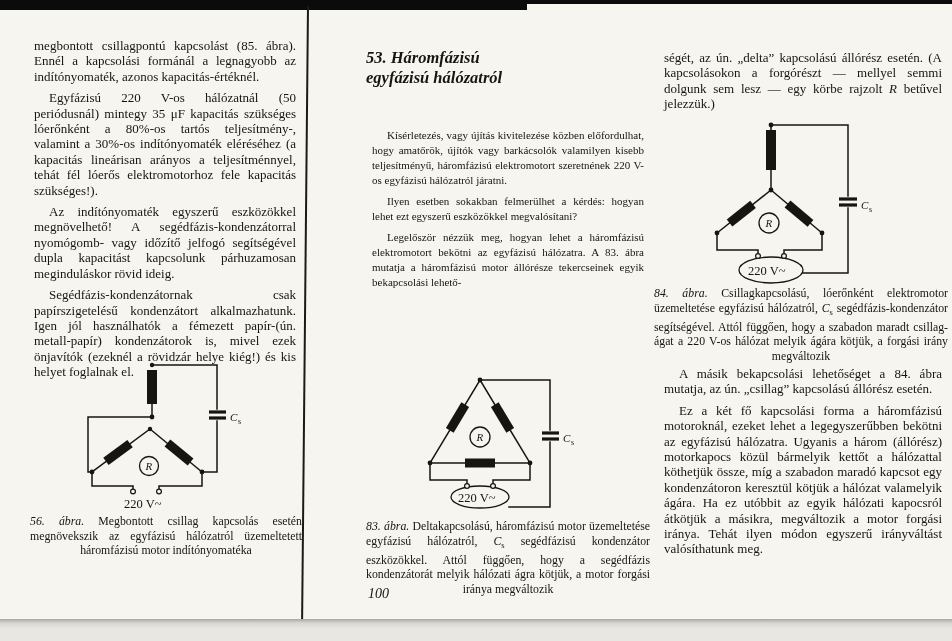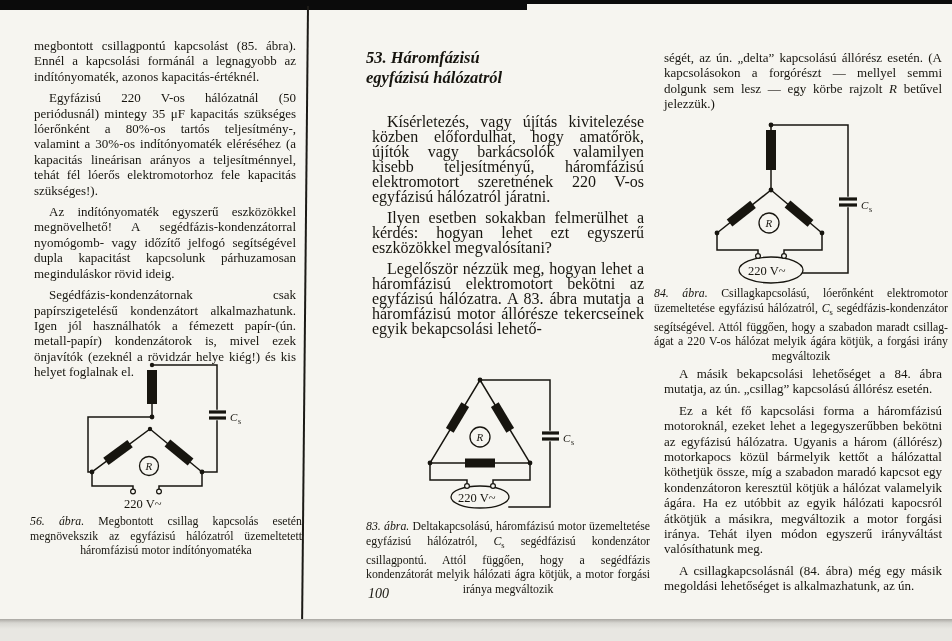--- a/index.html
+++ b/index.html
@@ -16,21 +16,21 @@
                     transform:rotate(0.55deg); transform-origin:top center; }
   .scan-bottom    { position:absolute; left:0; top:619px; width:952px; height:22px;
                     background:linear-gradient(to bottom,#a9a7a2 0,#d7d6d1 4px,#e8e7e2 10px,#e8e7e2 100%); }
   
   .col { position:absolute; text-align:justify; font-size:13px; line-height:15.4px; }
   .col p { margin:6px; }
   p.ind { text-indent:15px; }
   .left-col   { left:28px;  top:32px;  width:274px; }
   .mid-head   { position:absolute; left:366px; top:48px; width:284px; text-align:left;
                 font-weight:bold; font-style:italic; font-size:16.5px; line-height:19.5px; }
-  .mid-col    { left:366px; top:108px; width:284px; font-size:16px; line-height:15px; }
+  .mid-col    { left:366px; top:122px; width:284px; font-size:11px; line-height:15px; }
   .right-col-top    { left:658px; top:44px;  width:290px; }
   .right-col-bottom { left:658px; top:360px; width:290px; }
   .caption { position:absolute; font-size:11.8px; line-height:14.6px;
              text-align:justify; text-align-last:center; }
   .fig-num { font-style:italic; }
   .cap-c   { font-style:italic; }
   .caption sub { font-size:8.5px; }
   .cap-85 { left:30px;  top:514px; width:272px; }
   .cap-83 { left:366px; top:519px; width:284px; }
   .cap-84 { left:654px; top:286px; width:294px; }
@@ -161,21 +161,21 @@
       <ellipse class="rcirc" cx="75" cy="123" rx="29" ry="11"></ellipse>
       <circle class="term" cx="62" cy="112" r="2.4"></circle>
       <circle class="term" cx="88" cy="112" r="2.4"></circle>
       <text class="vtext" x="53" y="127.5">220 V~</text>
     </g>
   </svg>
 </div>
 
 <div class="caption cap-83">
   <span class="fig-num">83. ábra.</span>
-  <span>Deltakapcsolású, háromfázisú motor üzemeltetése egyfázisú hálózatról, </span><span class="cap-c">C</span><sub>s</sub><span> segédfázisú kondenzátor csillagpontú. Attól függően, hogy a segédfázis kondenzátorát melyik hálózati ágra kötjük, a motor forgási iránya megváltozik</span>
+  <span>Deltakapcsolású, háromfázisú motor üzemeltetése egyfázisú hálózatról, </span><span class="cap-c">C</span><sub>s</sub><span> segédfázisú kondenzátor eszközökkel. Attól függően, hogy a segédfázis kondenzátorát melyik hálózati ágra kötjük, a motor forgási iránya megváltozik</span>
 </div>
 
 <div class="page-num">100</div>
 
 <div class="col right-col-top">
   <p><span>ségét, az ún. „delta” kapcsolású állórész esetén. (A kapcsolásokon a forgórészt — mellyel semmi dolgunk sem lesz — egy körbe rajzolt </span><span class="em-r">R</span><span> betűvel jelezzük.)</span></p>
 </div>
 
 <div class="fig fig-84">
   <svg width="190" height="170" viewBox="0 0 190 170">
@@ -220,14 +220,13 @@
 </div>
 
 <div class="caption cap-84">
   <span class="fig-num">84. ábra.</span>
   <span>Csillagkapcsolású, lóerőnként elektromotor üzemeltetése egyfázisú hálózatról, </span><span class="cap-c">C</span><sub>s</sub><span> segédfázis-kondenzátor segítségével. Attól függően, hogy a szabadon maradt csillag-ágat a 220 V-os hálózat melyik ágára kötjük, a forgási irány megváltozik</span>
 </div>
 
 <div class="col right-col-bottom">
   <p class="ind">A másik bekapcsolási lehetőséget a 84. ábra mutatja, az ún. „csillag” kapcsolású állórész esetén.</p>
   <p class="ind">Ez a két fő kapcsolási forma a háromfázisú motoroknál, ezeket lehet a legegyszerűbben bekötni az egyfázisú hálózatra. Ugyanis a három (állórész) motorkapocs közül bármelyik kettőt a hálózattal köthetjük össze, míg a szabadon maradó kapcsot egy kondenzátoron keresztül kötjük a hálózat valamelyik ágára. Ha ez utóbbit az egyik hálózati kapocsról átkötjük a másikra, megváltozik a motor forgási iránya. Tehát ilyen módon egyszerű irányváltást valósíthatunk meg.</p>
-  <p class="ind">A csillagkapcsolásnál (84. ábra) még egy másik megoldási lehetőséget is alkalmazhatunk, az ún.</p>
 </div>
 
 </body></html>

